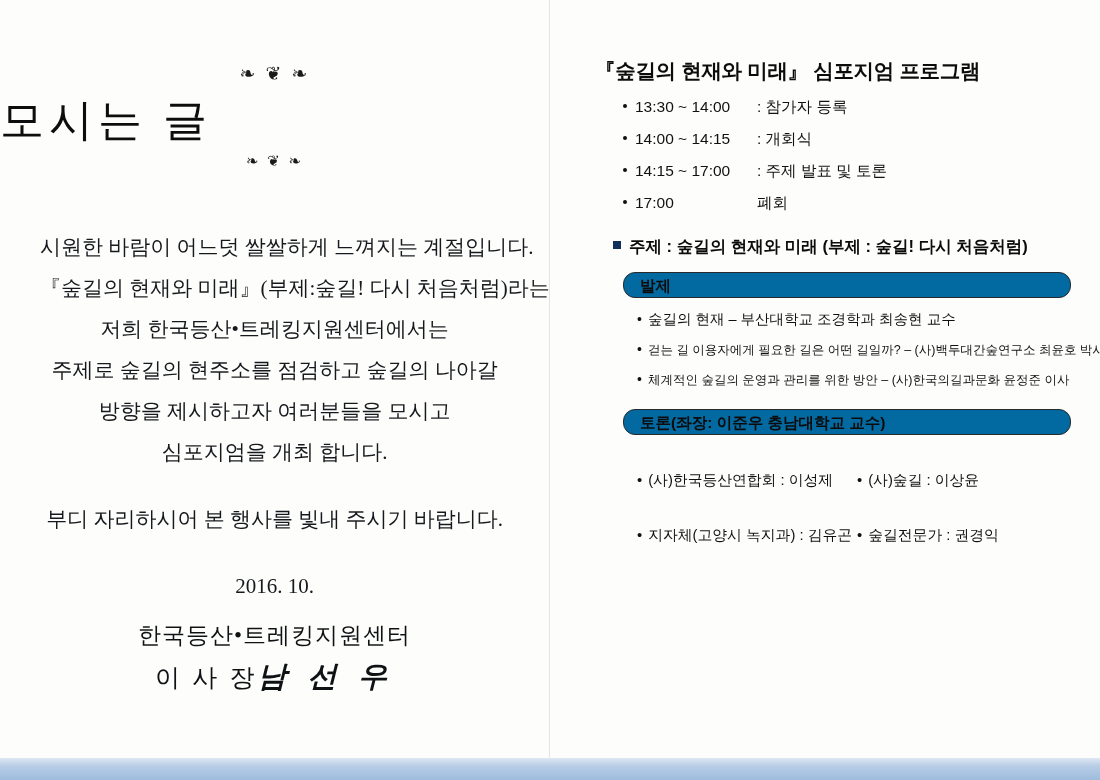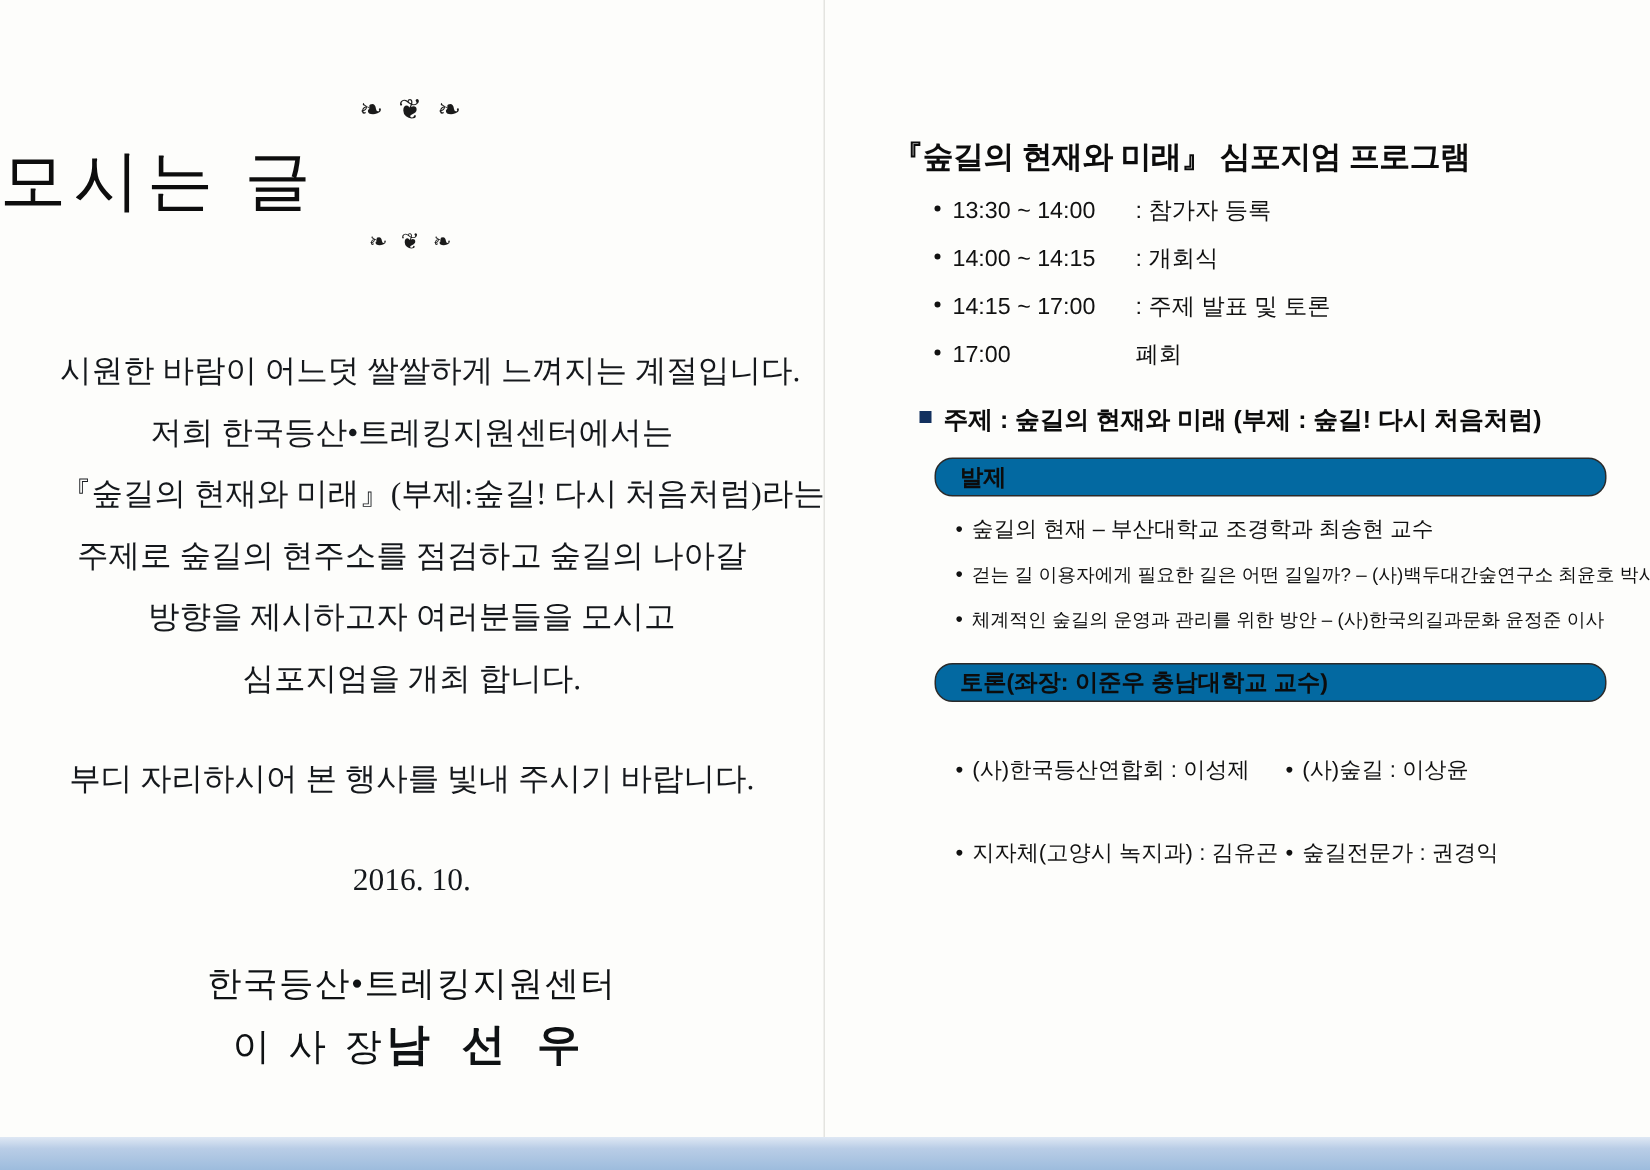--- a/index.html
+++ b/index.html
@@ -89,51 +89,52 @@
   }
   .invite-date {
     text-align: center;
     font-size: 21px;
     margin-top: 34px;
     color: #15181c;
   }
   .signature {
     position: absolute;
     left: 0;
-    top: 640px;
+    top: 620px;
     width: 549px;
     text-align: center;
   }
   .org-name {
     font-size: 23px;
     letter-spacing: 1px;
     color: #0f1214;
   }
   .ceo-line {
     margin-top: 6px;
     font-size: 25px;
     letter-spacing: 3px;
     color: #0f1214;
   }
   .ceo-name {
     font-size: 29px;
     font-weight: bold;
     letter-spacing: 7px;
+    font-style: italic;
   }
 
   
   .right {
     position: absolute;
     left: 551px; top: 0;
     width: 549px;
     height: 780px;
     font-family: "Liberation Sans", sans-serif;
   }
   .prog-title {
-    margin: 90px 0 0 44px;
+    margin: 57px 0 0 44px;
     font-size: 20.5px;
     font-weight: bold;
     color: #0c0c0c;
     letter-spacing: -0.3px;
     font-family: "Liberation Sans", sans-serif;
   }
   .sec-head {
     margin: 26px 0 0 62px;
     font-size: 17.5px;
     font-weight: bold;
@@ -234,22 +235,22 @@
 
   <div class="fold-line"></div>
 
   <div class="left">
     <div class="ornament">❧ ❦ ❧</div>
     <div class="invite-title">모시는 글</div>
     <div class="ornament-bottom">❧ ❦ ❧</div>
 
     <div class="invite-body">
       <div class="ln">시원한 바람이 어느덧 쌀쌀하게 느껴지는 계절입니다.</div>
+      <div class="ln">『숲길의 현재와 미래』(부제:숲길! 다시 처음처럼)라는</div>
       <div class="ln">저희 한국등산•트레킹지원센터에서는</div>
-      <div class="ln">『숲길의 현재와 미래』(부제:숲길! 다시 처음처럼)라는</div>
       <div class="ln">주제로 숲길의 현주소를 점검하고 숲길의 나아갈</div>
       <div class="ln">방향을 제시하고자 여러분들을 모시고</div>
       <div class="ln">심포지엄을 개최 합니다.</div>
       <div class="invite-gap"></div>
       <div class="ln">부디 자리하시어 본 행사를 빛내 주시기 바랍니다.</div>
     </div>
 
     <div class="invite-date">2016. 10.</div>
 
     <div class="signature">

